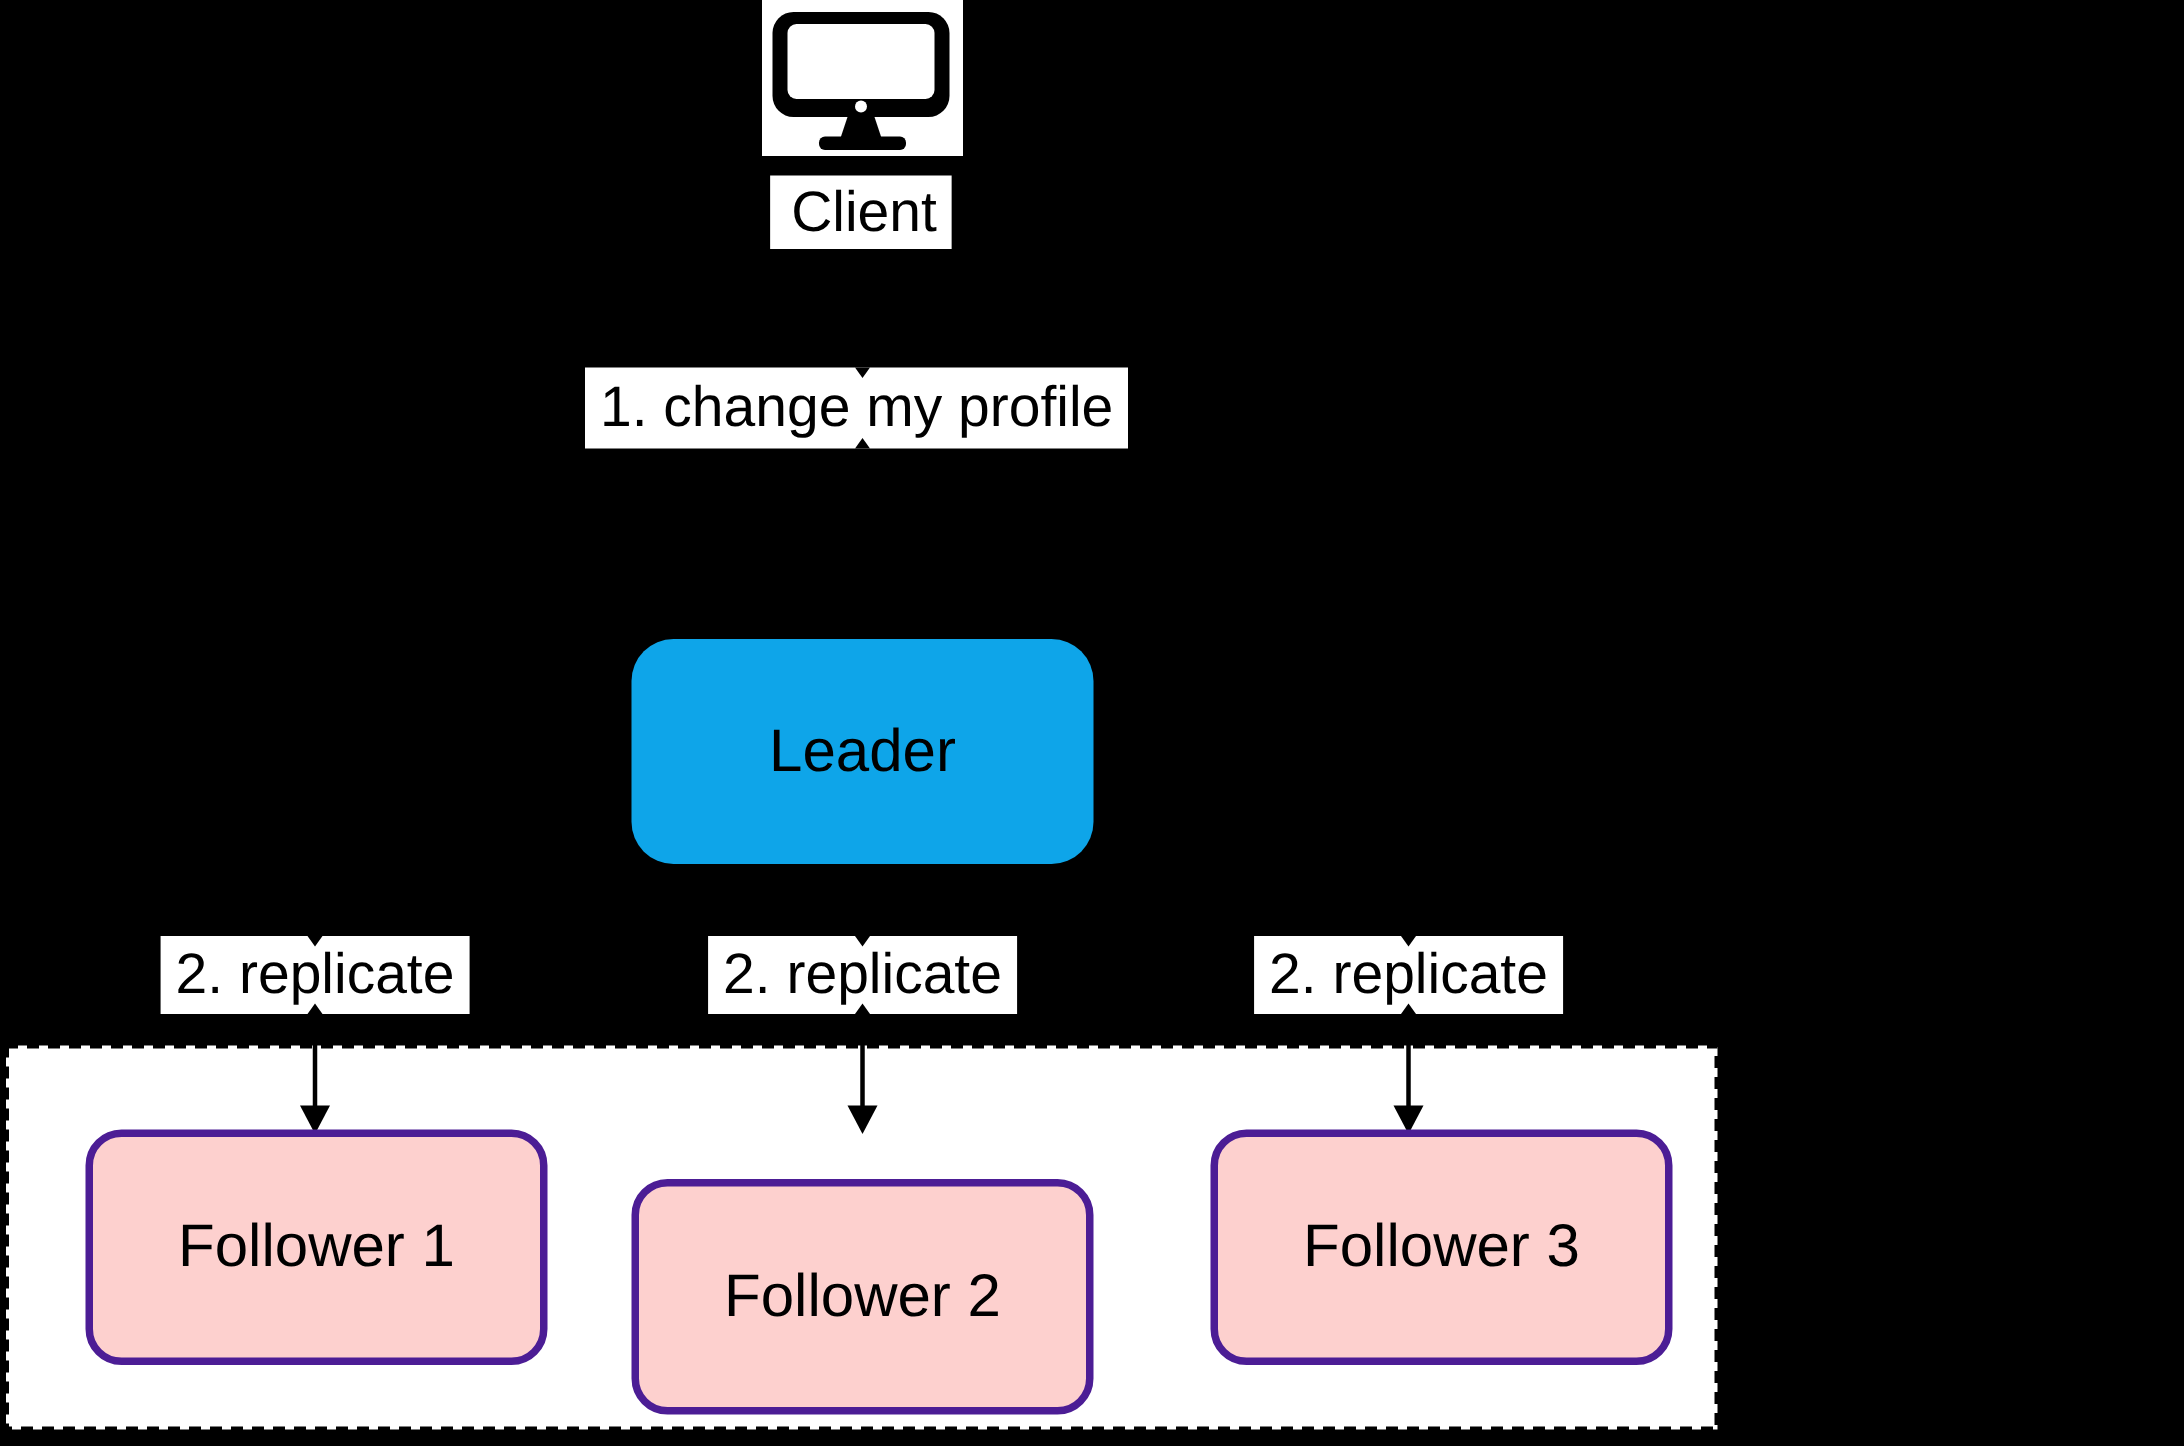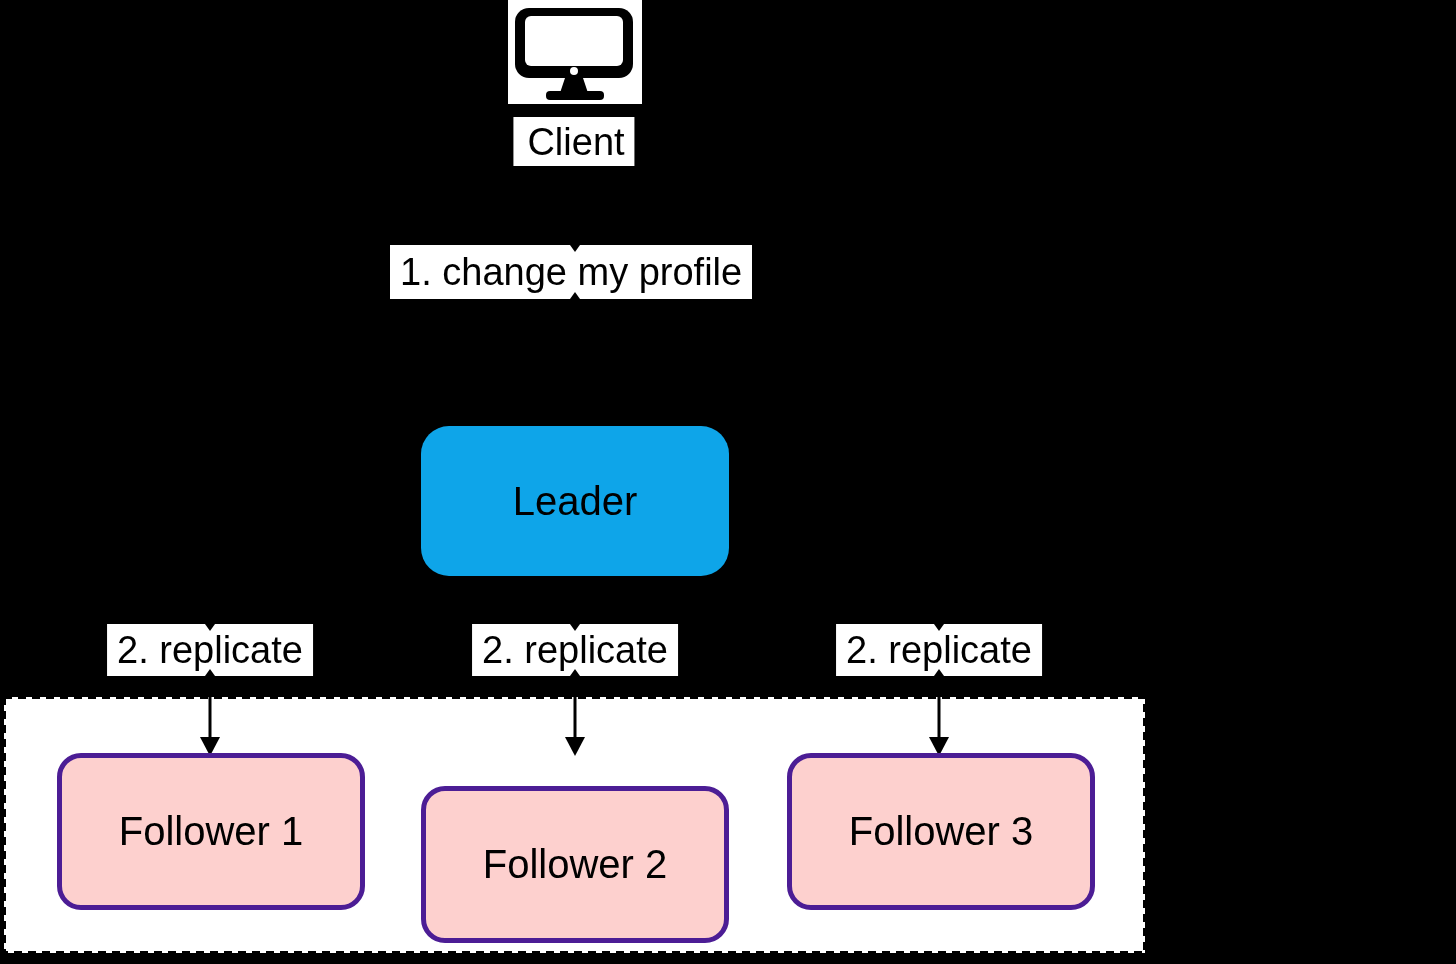--- a/index.html
+++ b/index.html
@@ -44,21 +44,21 @@
     border-radius: 28px;
   }
   .follower-node {
     top: 753px; width: 308px; height: 157px;
     background: #fdd0ce;
     border: 5px solid #4c1d95;
     border-radius: 24px;
   }
   .f1 { left: 57px; }
   .f2 { left: 421px; margin-top: 33px; }
-  .f3 { left: 787px; }
+  .f3 { left: 807px; }
 
   
   .client-icon-box {
     position: absolute;
     left: 508px; top: 0; width: 134px; height: 104px;
     background: #ffffff;
     z-index: 3;
   }
 
   

